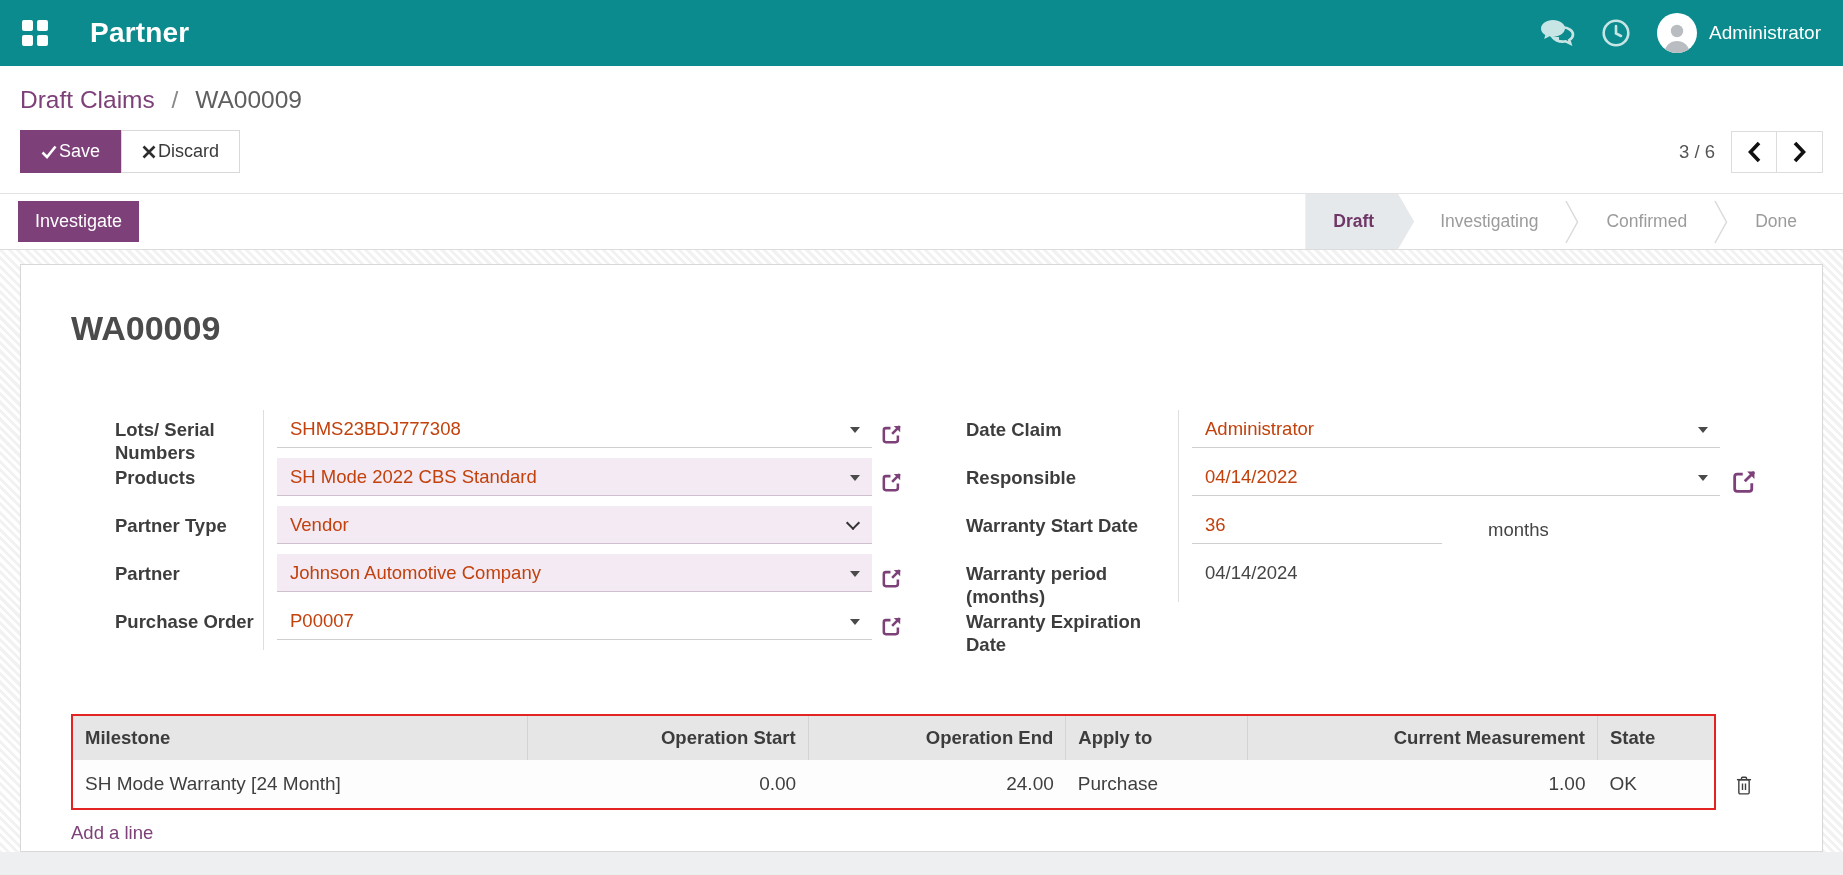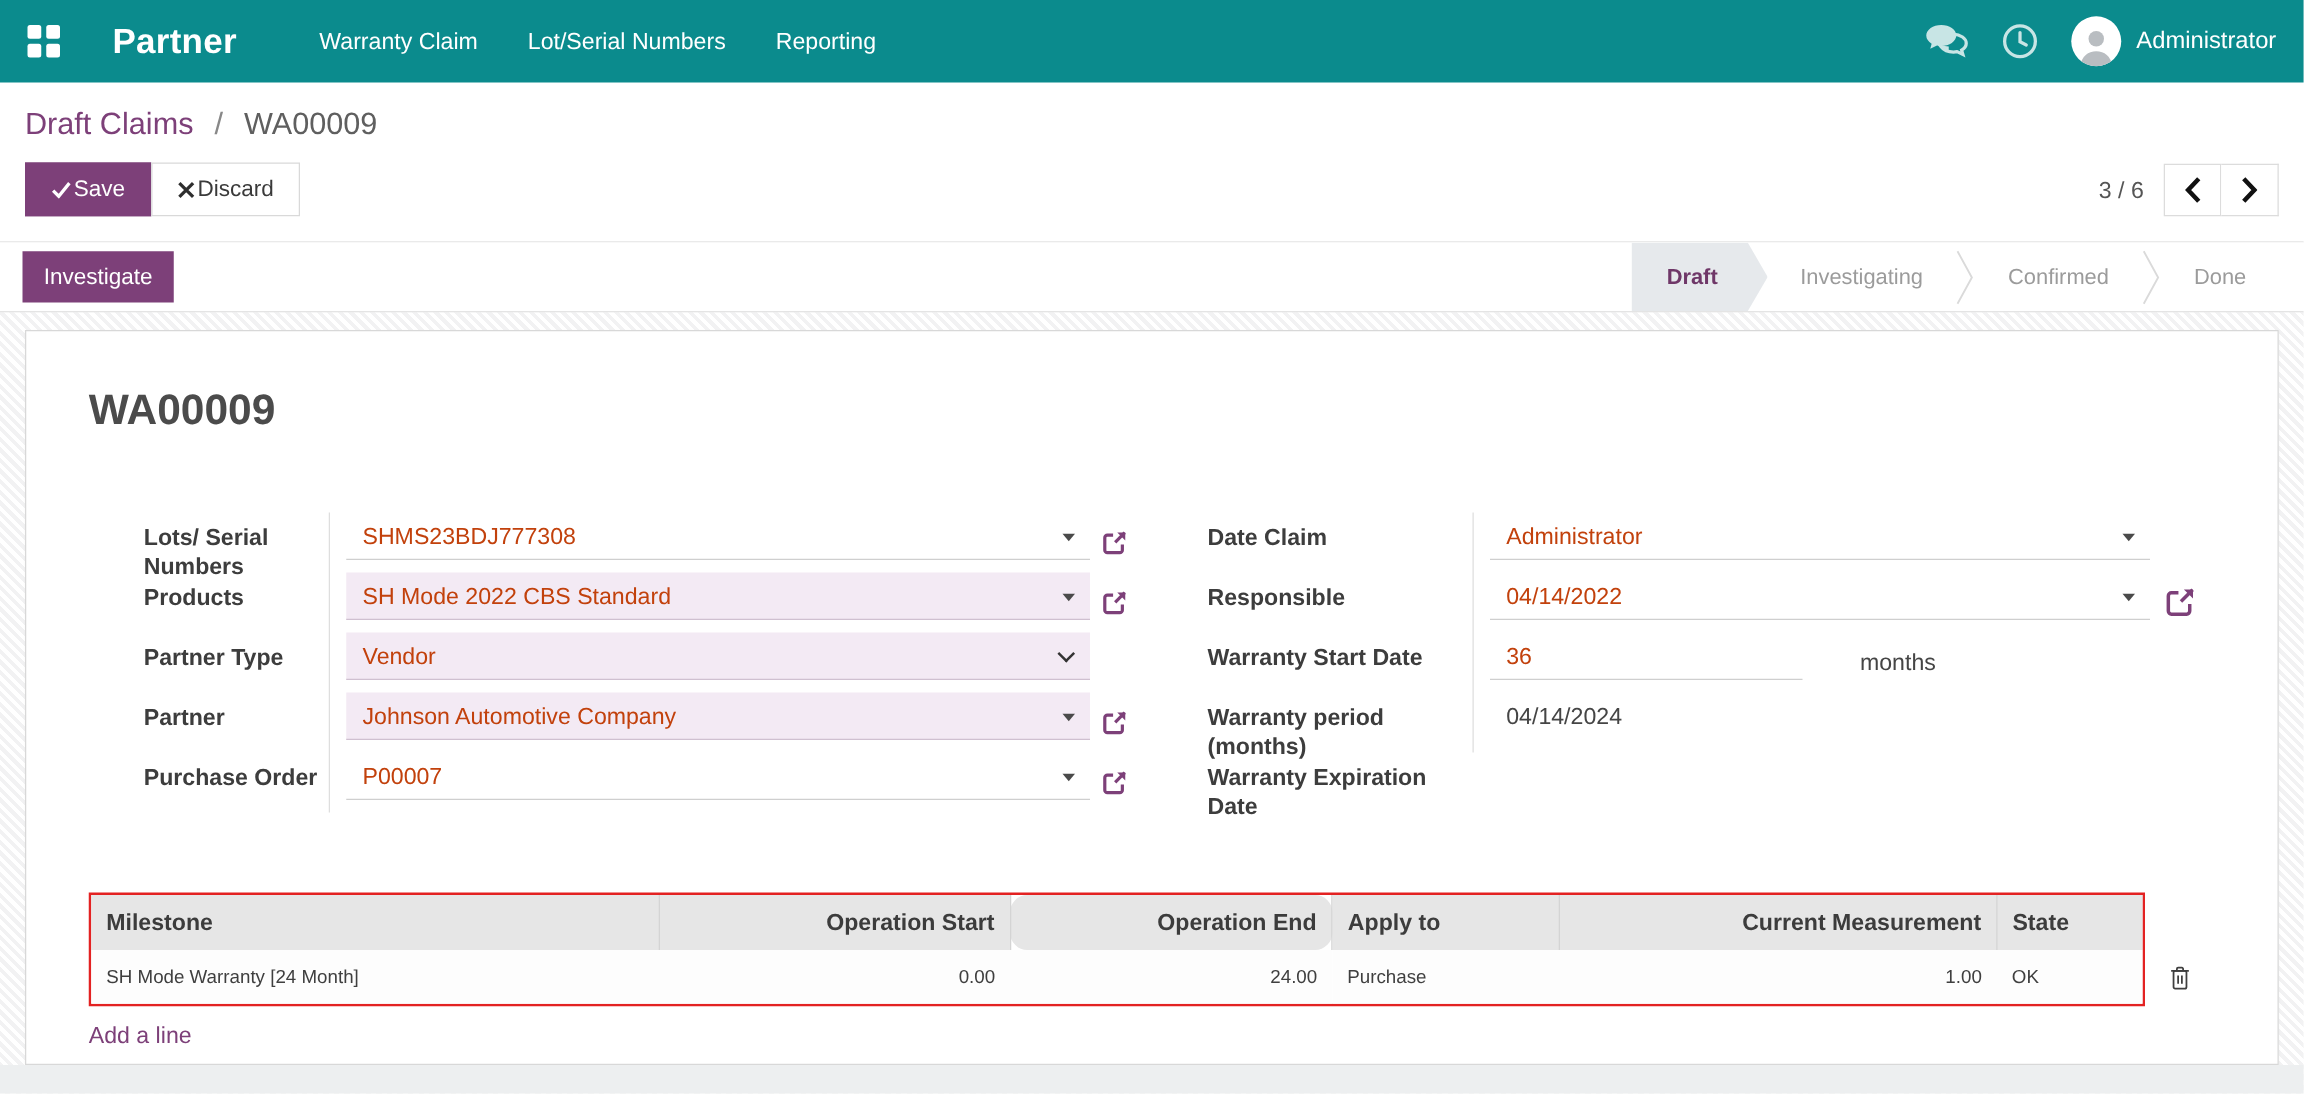--- a/index.html
+++ b/index.html
@@ -83,48 +83,43 @@
   .group-right .icon-col { width:52px; padding-left:10px; }
   .irow { height:48px; display:flex; align-items:center; }
   .extlink { cursor:pointer; display:flex; }
 
   
   .list-wrap { display:flex; margin-top:64px; }
   .red-box { flex:1; border:2px solid #e32222; }
   table.milestones { width:100%; border-collapse:collapse; }
   table.milestones th { background:#e6e6e6; font-size:18.5px; font-weight:bold; color:#3c3c3c; text-align:left; padding:11px 12px; cursor:pointer; }
   table.milestones th + th { border-left:1px solid #d4d4d4; }
-  table.milestones td { background:#fdfdfd; font-size:15px; color:#3f3f3f; padding:13px 12px; cursor:pointer; }
+  table.milestones td { background:#fdfdfd; font-size:19px; color:#3f3f3f; padding:13px 12px; cursor:pointer; }
   .ta-r { text-align:right !important; }
-  .col-milestone{width:27.7%;} .col-opstart{width:17.1%;} .col-opend{width:15.7%;border-radius:14px;}
+  .col-milestone{width:27.7%;} .col-opstart{width:17.1%;} .col-opend{width:15.7%;}
   .col-applyto{width:11.1%;} .col-curmeas{width:21.3%;} .col-state{width:7.1%;}
   .row-actions { width:56px; flex:none; display:flex; align-items:center; justify-content:center; padding-top:46px; }
   .trash-btn { cursor:pointer; display:flex; }
 
   .add-line { margin-top:12px; font-size:18.5px; color:#7d4079; cursor:pointer; width:fit-content; }
 </style>
 </head>
 <body>
 
 <div class="app">
 
   <div class="navbar">
     <div class="nav-left">
       <div class="apps-btn">
         <i></i>
           <i></i>
           <i></i>
           <i></i>
       </div>
       <div class="brand">Partner</div>
-      <div class="menu">
-        <span class="menu-item">Warranty Claim</span>
-        <span class="menu-item">Lot/Serial Numbers</span>
-        <span class="menu-item">Reporting</span>
-      </div>
     </div>
     <div class="nav-right">
       <span class="nav-icon-btn">
         <svg width="36" height="30" viewBox="0 0 36 30">
           <path d="M14 2C7.4 2 2 5.8 2 10.4c0 2.6 1.7 5 4.3 6.5L5.2 21l5.4-2.7c1.1.2 2.2.4 3.4.4 6.6 0 12-3.8 12-8.4S20.6 2 14 2z" fill="#c8e5e5"></path>
           <path d="M23.5 9.3c6 .3 10.5 3.4 10.5 7.3 0 2.2-1.5 4.2-3.7 5.5l1 3.5-4.6-2.3c-.9.2-1.9.3-2.9.3-4.3 0-8-1.7-9.9-4.2 1.8.7 3.9 1 6.1 1" fill="none" stroke="#c8e5e5" stroke-width="2.6"></path>
         </svg>
       </span>
       <span class="nav-icon-btn">
         <svg width="30" height="30" viewBox="0 0 30 30">

